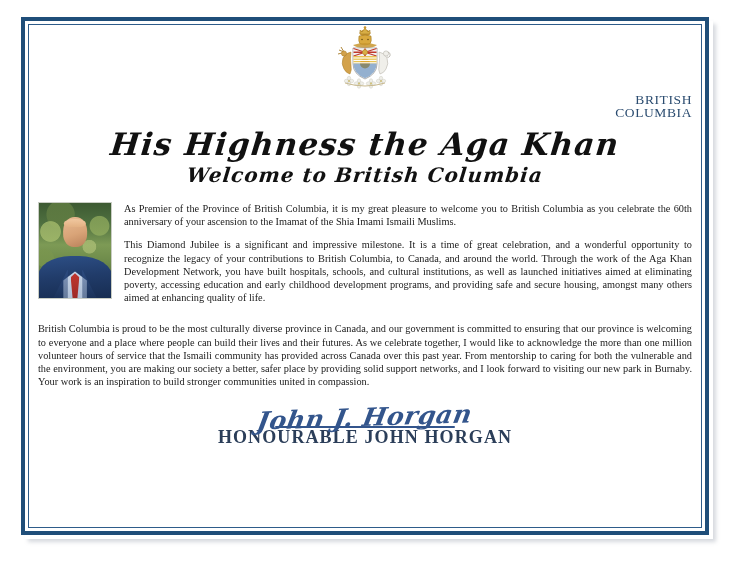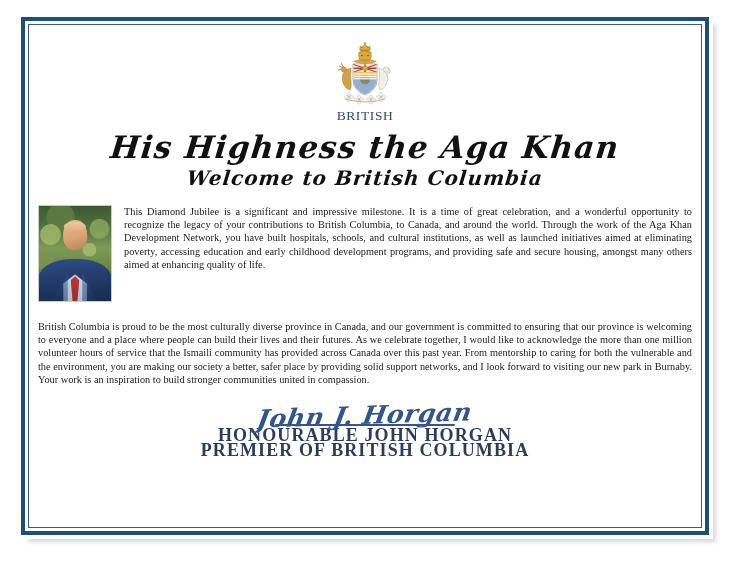--- a/index.html
+++ b/index.html
@@ -40,22 +40,22 @@
   
   #content {
     position: absolute;
     left: 30px; top: 26px;
     width: 670px; height: 500px;
     padding: 0 8px;
   }
 
   
   .crest-block {
-    text-align: center;
-    padding-top: 16px;
+    text-align: right;
+    padding-top: 0;
   }
   .crest {
     display: block;
     margin: 0 auto;
   }
   .wordmark {
     margin-top: 1px;
     color: #2B4C70;
     font-family: "Liberation Serif", "DejaVu Serif", serif;
     font-size: 13.5px;
@@ -297,20 +297,21 @@
             <ellipse cx="0" cy="2.4" rx="1.7" ry="2.4"></ellipse>
               <ellipse cx="-2.4" cy="0" rx="2.4" ry="1.7"></ellipse>
             <circle cx="0" cy="0" r="1" fill="#D8C25A"></circle>
           </g>
         </g>
         <path d="M16 57 q20 6 40 0" stroke="#C8B98E" stroke-width="1" fill="none"></path>
       </svg>
 
       <div class="wordmark">
         <span>BRITISH</span>
+        <span>COLUMBIA</span>
       </div>
     </div>
 
     <div class="title-block">
       <span class="title-main">His Highness the Aga Khan</span>
       <span class="title-sub">Welcome to British Columbia</span>
     </div>
 
     <div class="body-area">
 
@@ -321,34 +322,34 @@
           <div class="ph-shoulders"></div>
           <div class="ph-shirt"></div>
           <div class="ph-lapelL"></div>
           <div class="ph-lapelR"></div>
           <div class="ph-tie"></div>
           <div class="ph-head"></div>
           <div class="ph-brow"></div>
         </div>
 
         <div>
+          <p class="para para-tight">As Premier of the Province of British Columbia, it is my great pleasure to welcome you to British Columbia as you celebrate the 60th anniversary of your ascension to the Imamat of the Shia Imami Ismaili Muslims.</p>
           <p class="para">This Diamond Jubilee is a significant and impressive milestone. It is a time of great celebration, and a wonderful opportunity to recognize the legacy of your contributions to British Columbia, to Canada, and around the world. Through the work of the Aga Khan Development Network, you have built hospitals, schools, and cultural institutions, as well as launched initiatives aimed at eliminating poverty, accessing education and early childhood development programs, and providing safe and secure housing, amongst many others aimed at enhancing quality of life.</p>
         </div>
       </div>
 
       <div class="fullwidth-area">
         <p class="para">British Columbia is proud to be the most culturally diverse province in Canada, and our government is committed to ensuring that our province is welcoming to everyone and a place where people can build their lives and their futures. As we celebrate together, I would like to acknowledge the more than one million volunteer hours of service that the Ismaili community has provided across Canada over this past year. From mentorship to caring for both the vulnerable and the environment, you are making our society a better, safer place by providing solid support networks, and I look forward to visiting our new park in Burnaby. Your work is an inspiration to build stronger communities united in compassion.</p>
       </div>
     </div>
 
     <div class="sig-block">
       <div>
         <span class="signature">John J. Horgan</span>
       </div>
       <span class="sig-rule"></span>
       <div class="sig-name">
         <span>HONOURABLE JOHN HORGAN</span>
-        <span>PREMIER OF BRITISH COLUMBIA</span>
       </div>
     </div>
 
   </div>
 </div>
 
 </body></html>

